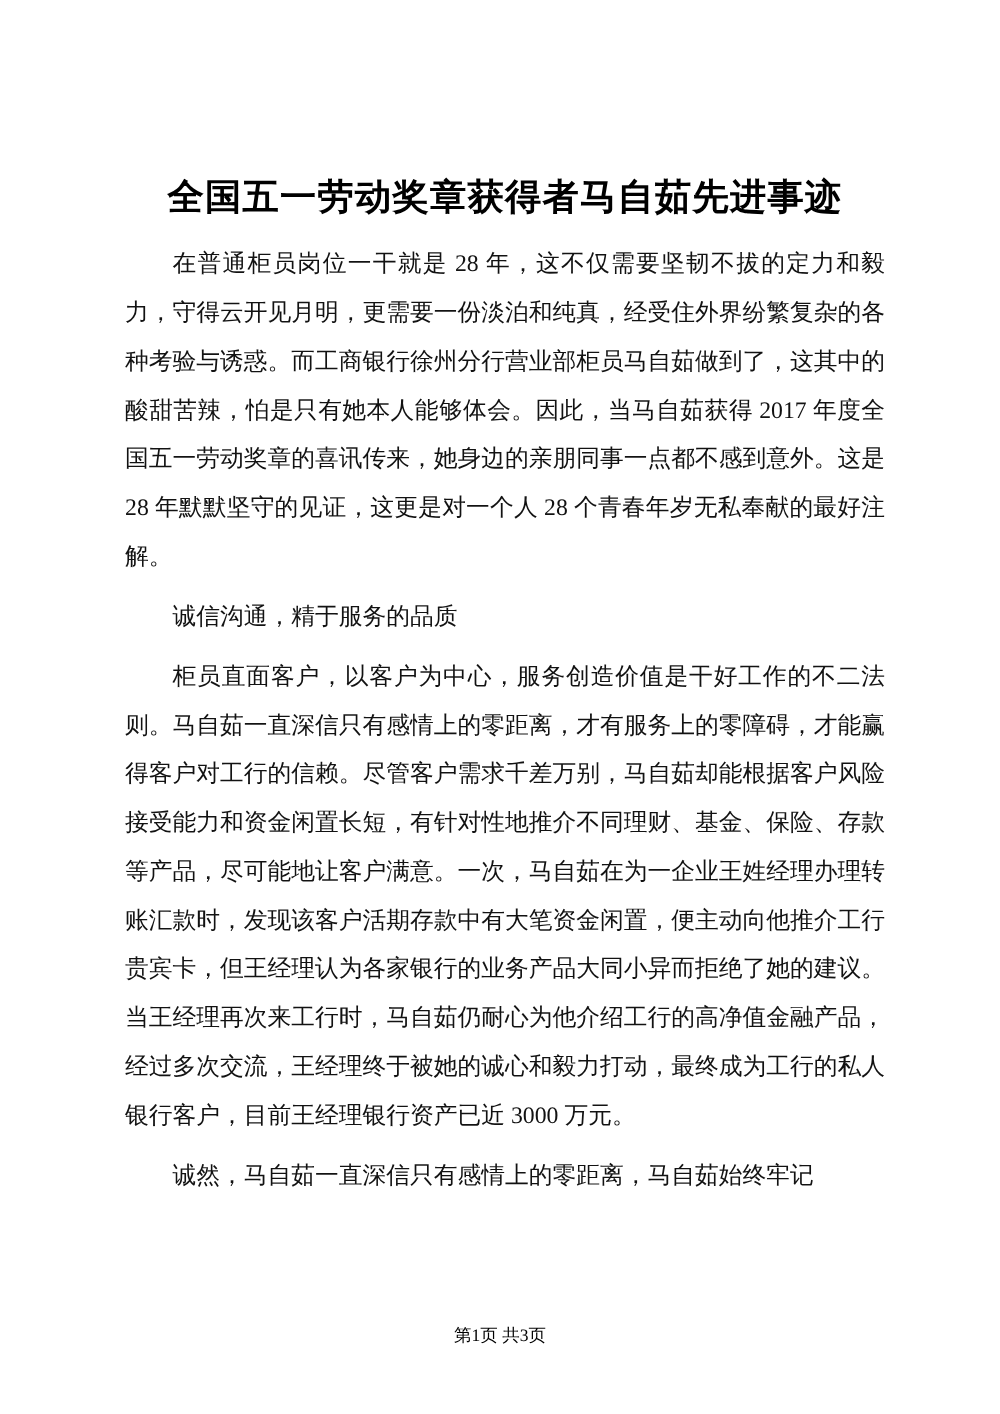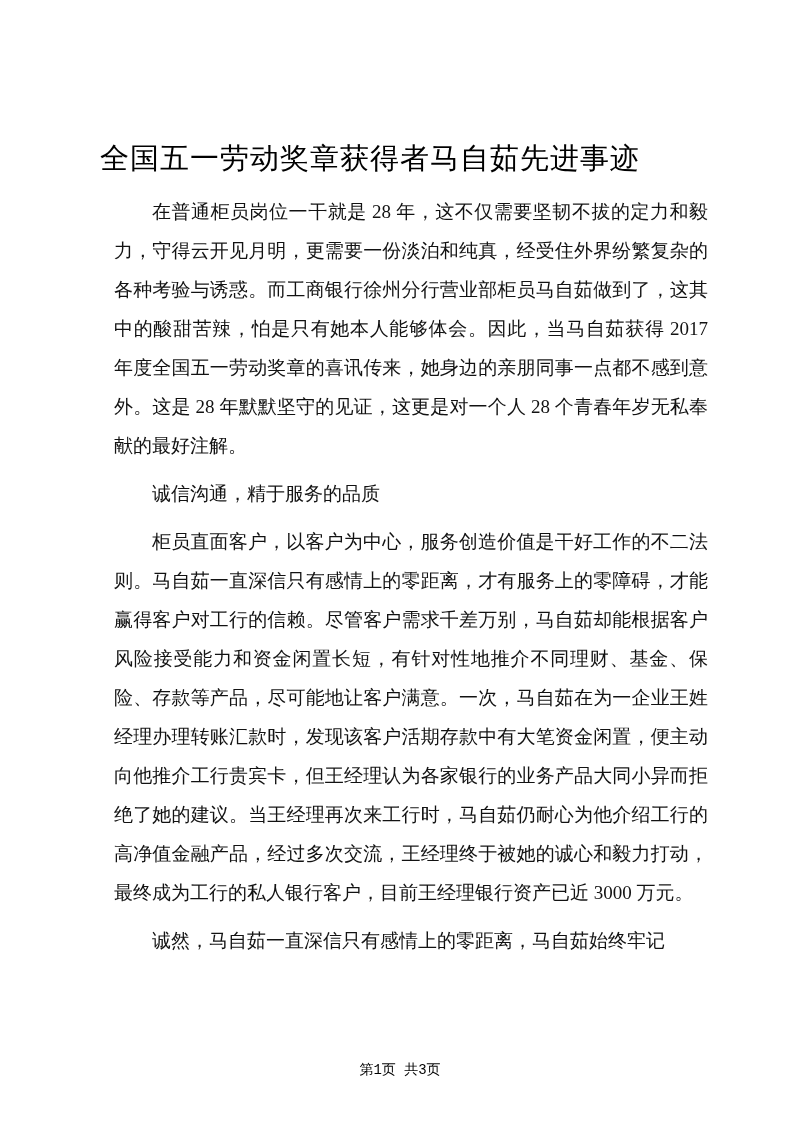--- a/index.html
+++ b/index.html
@@ -16,46 +16,47 @@
     box-sizing: border-box;
     padding: 138px 92px 0 100px;
     font-family: "Liberation Serif", "DejaVu Serif", serif;
     color: #121212;
     overflow: hidden;
   }
   .doc-title {
     margin: 0 0 14px 0;
     font-size: 29px;
     line-height: 40px;
-    font-weight: normal;
+    font-weight: bold;
+    text-align: center;
     letter-spacing: 1px;
     color: #000000;
   }
   .doc-body {
     font-size: 19px;
   }
   .para {
-    margin: 0 0 9px 14px;
+    margin: 0 0 9px 0;
     font-size: 19px;
     line-height: 39px;
     text-align: justify;
     text-indent: 2em;
     word-break: break-all;
     color: #121212;
   }
   .footer {
     position: absolute;
     left: 0;
     bottom: 52px;
     width: 100%;
     text-align: center;
     font-size: 14px;
     line-height: 18px;
     color: #000000;
-    font-family: Liberation Mono, monospace;
+    font-family: Liberation Serif, serif;
   }
 </style>
 </head>
 <body>
 
 <div class="page">
   <h1 class="doc-title">全国五一劳动奖章获得者马自茹先进事迹</h1>
 
   <div class="doc-body">
       <p class="para">在普通柜员岗位一干就是 28 年，这不仅需要坚韧不拔的定力和毅力，守得云开见月明，更需要一份淡泊和纯真，经受住外界纷繁复杂的各种考验与诱惑。而工商银行徐州分行营业部柜员马自茹做到了，这其中的酸甜苦辣，怕是只有她本人能够体会。因此，当马自茹获得 2017 年度全国五一劳动奖章的喜讯传来，她身边的亲朋同事一点都不感到意外。这是 28 年默默坚守的见证，这更是对一个人 28 个青春年岁无私奉献的最好注解。</p>

